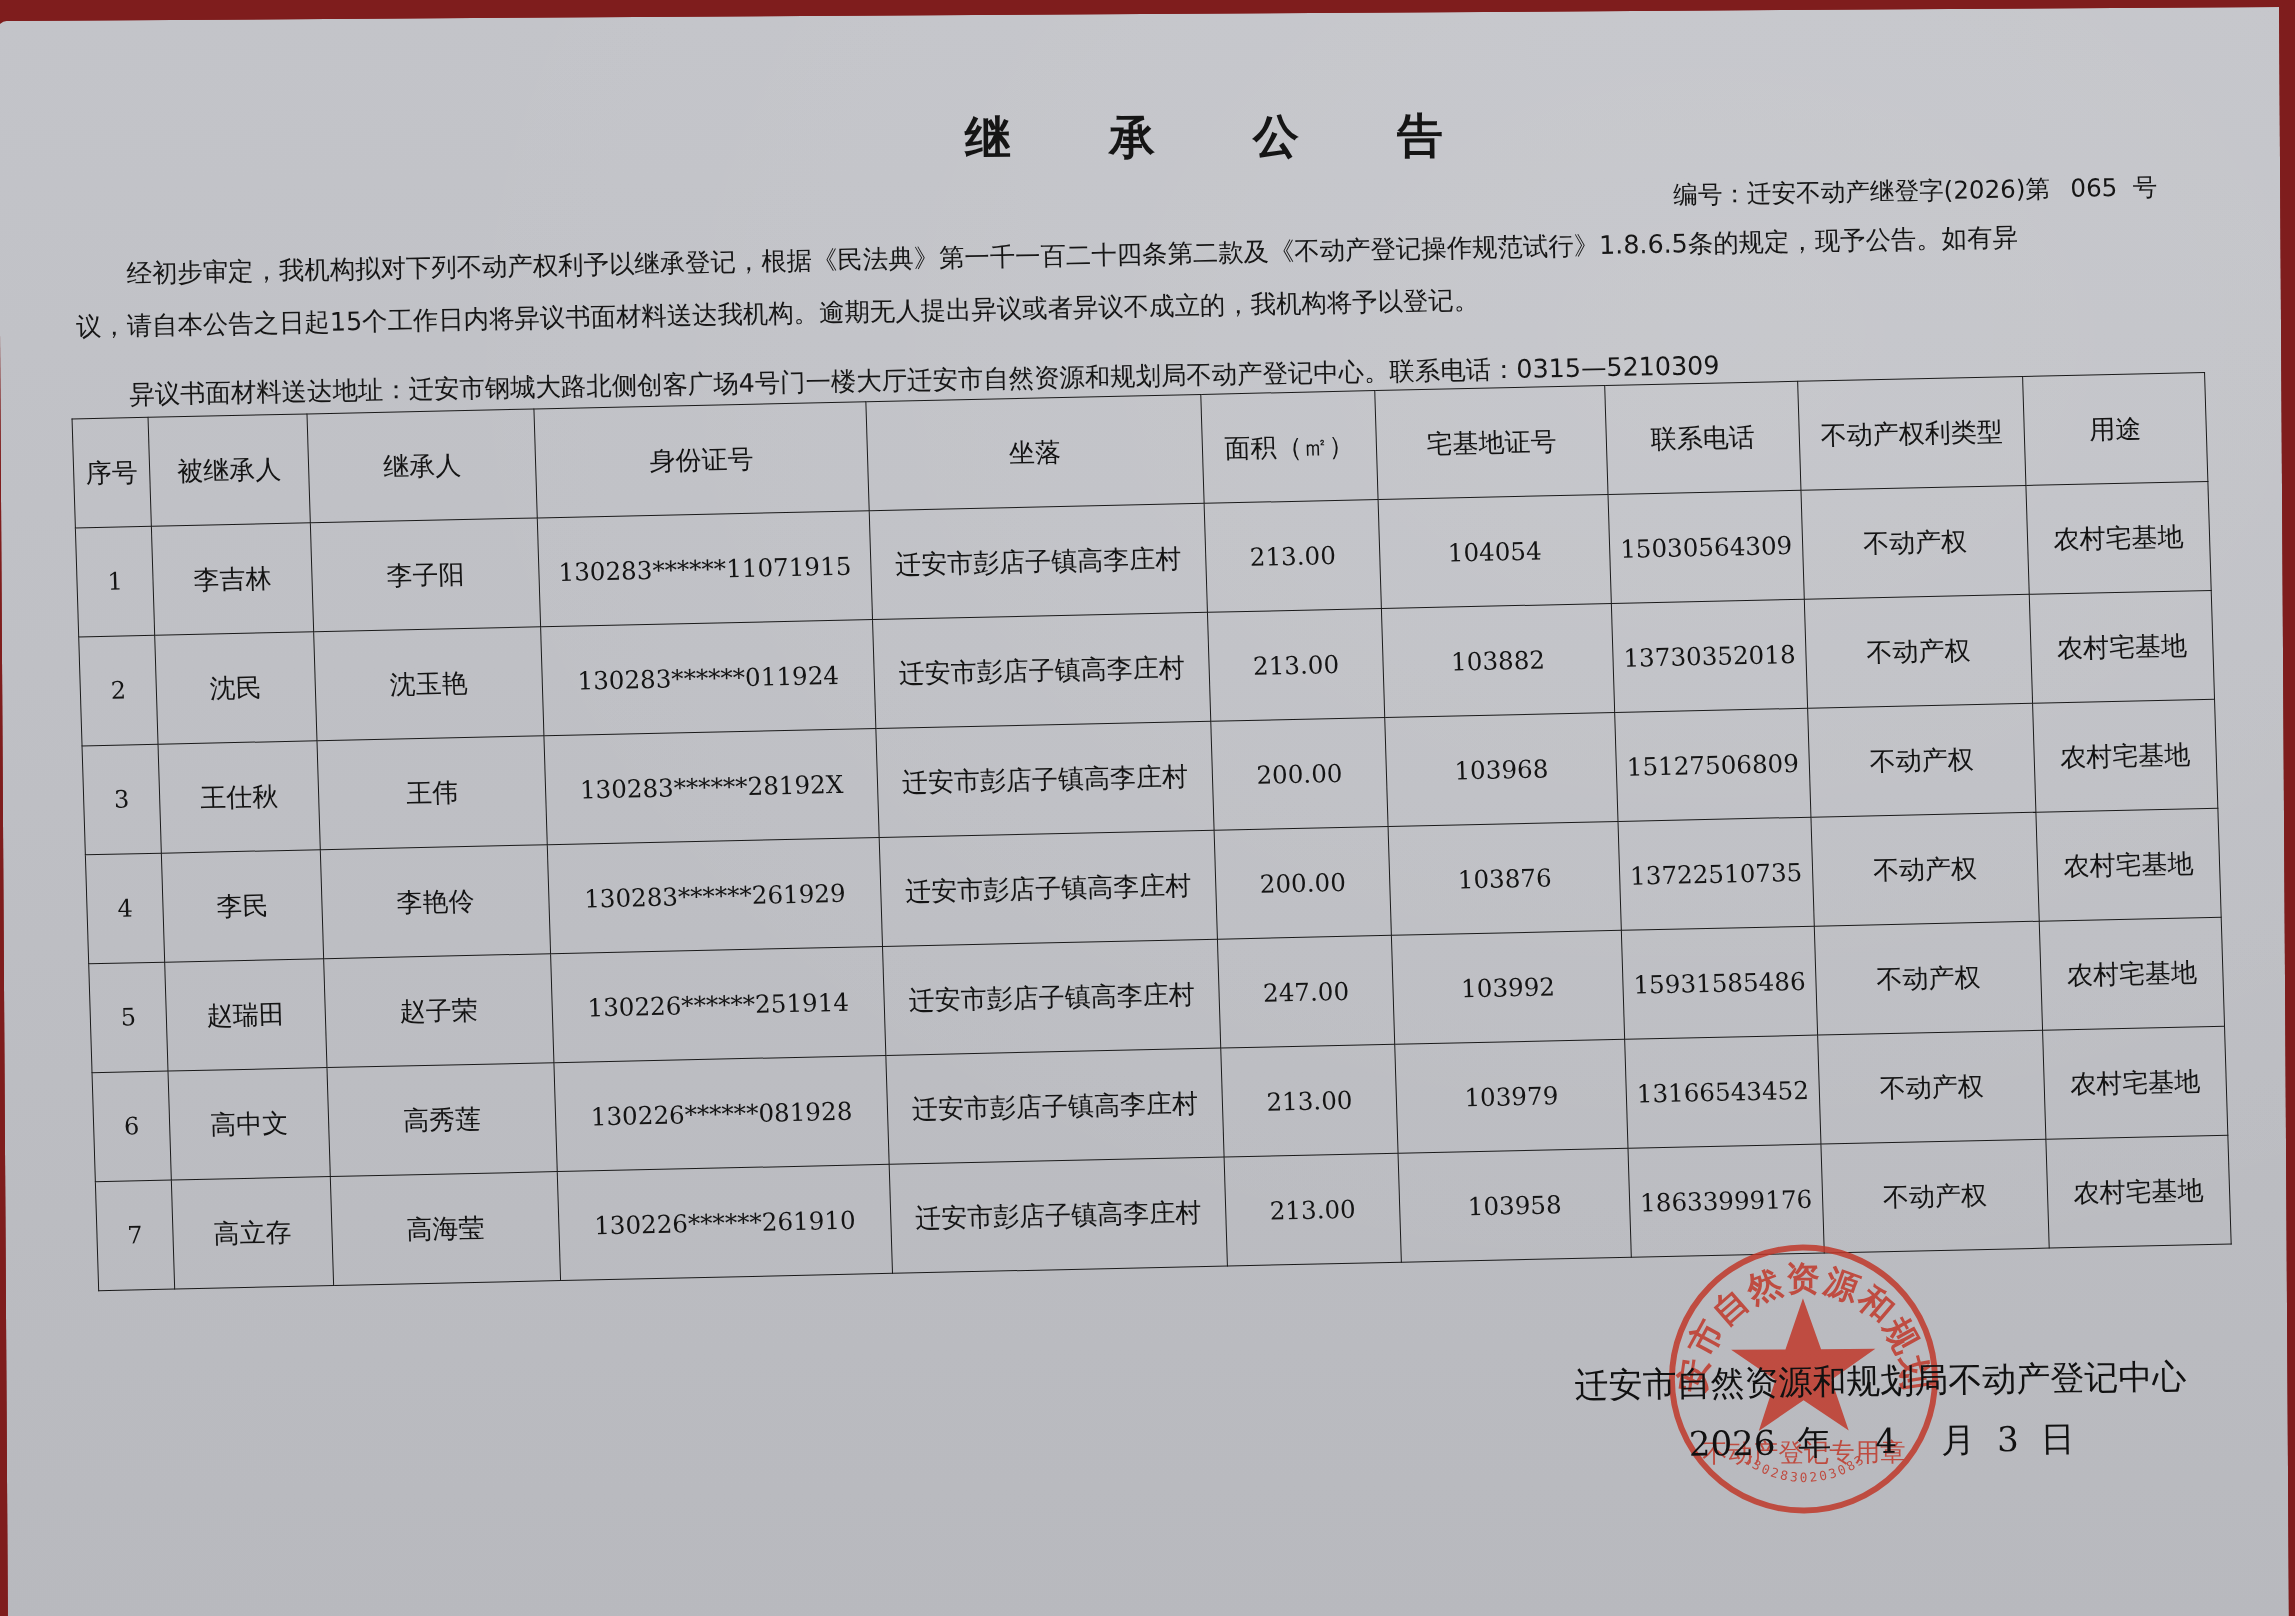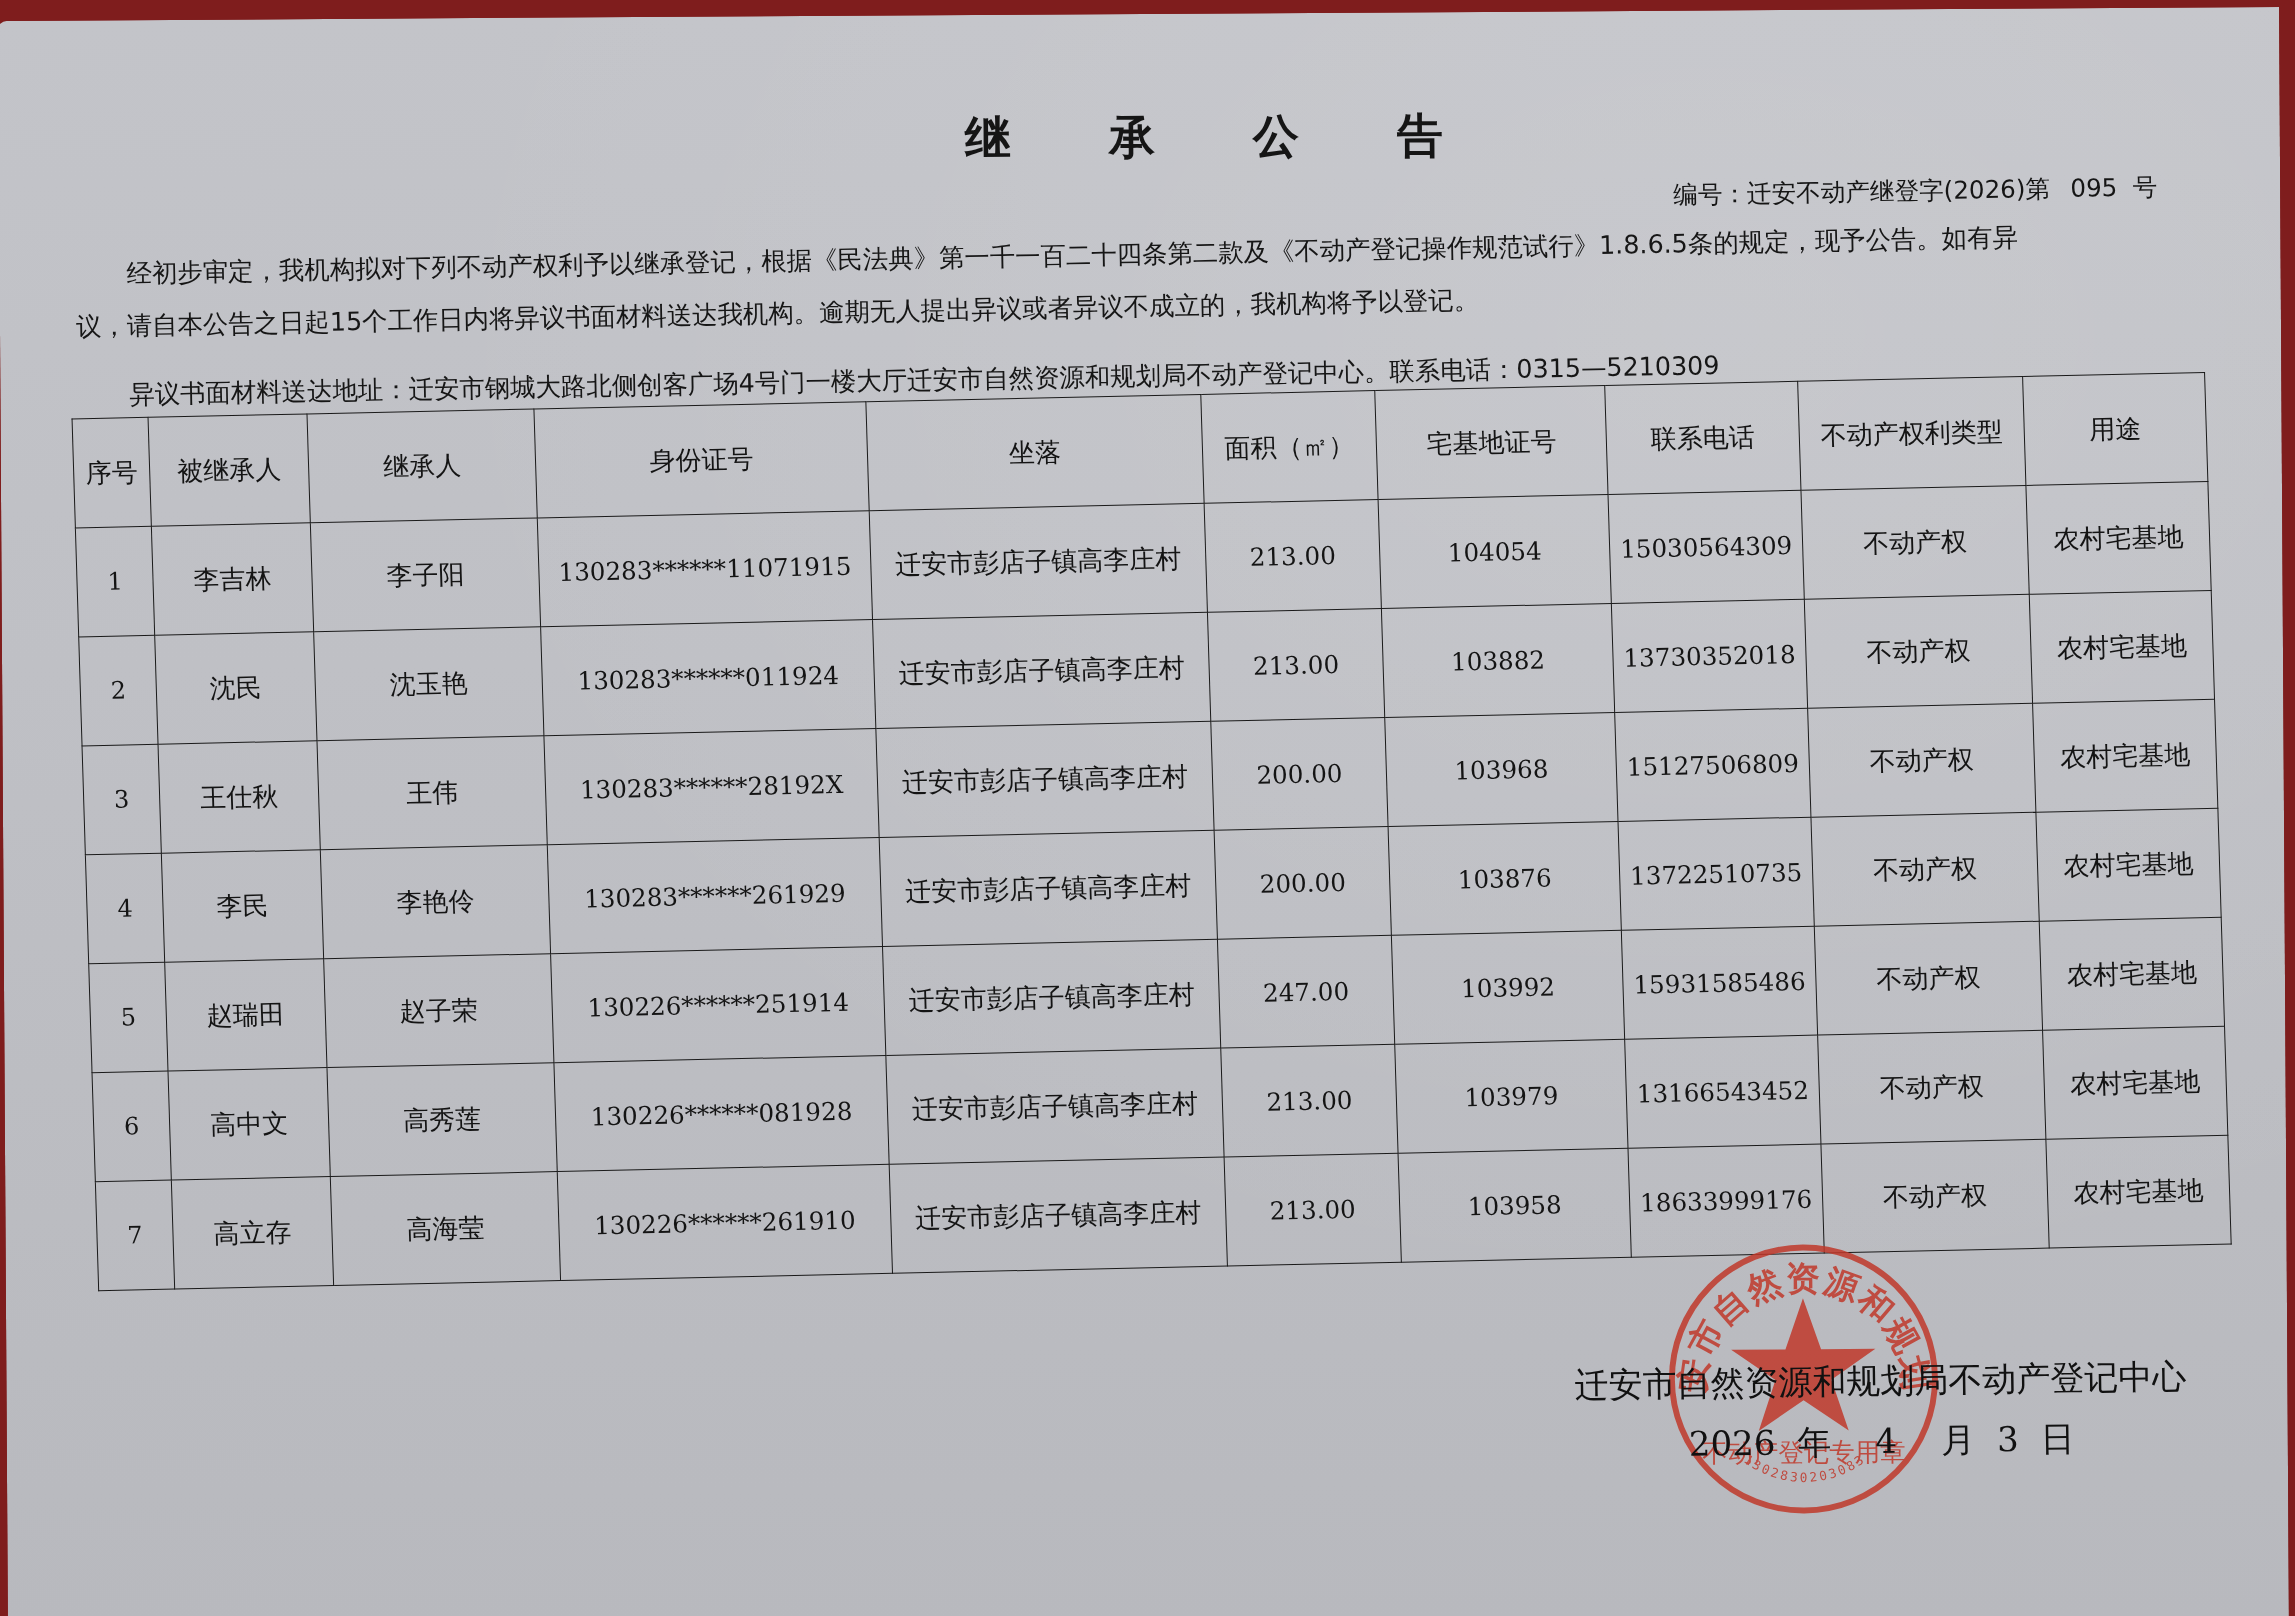--- a/index.html
+++ b/index.html
@@ -132,21 +132,21 @@
 </head>
 <body>
 
 <div class="photo">
   <div class="paper">
     <div class="sheet">
 
       <div class="title">继 承 公 告</div>
 
       <div class="doc-no">
-        <span>编号：迁安不动产继登字(2026)第</span><span class="num">095</span><span>号</span>
+        <span>编号：迁安不动产继登字(2026)第</span><span class="num">065</span><span>号</span>
       </div>
 
       <div class="para p1">经初步审定，我机构拟对下列不动产权利予以继承登记，根据《民法典》第一千一百二十四条第二款及《不动产登记操作规范试行》1.8.6.5条的规定，现予公告。如有异</div>
       <div class="para p2">议，请自本公告之日起15个工作日内将异议书面材料送达我机构。逾期无人提出异议或者异议不成立的，我机构将予以登记。</div>
       <div class="para p3">异议书面材料送达地址：迁安市钢城大路北侧创客广场4号门一楼大厅迁安市自然资源和规划局不动产登记中心。联系电话：0315—5210309</div>
 
       <div class="table-wrap">
         <table class="notice">
           <colgroup>
             <col style="width:76px">

